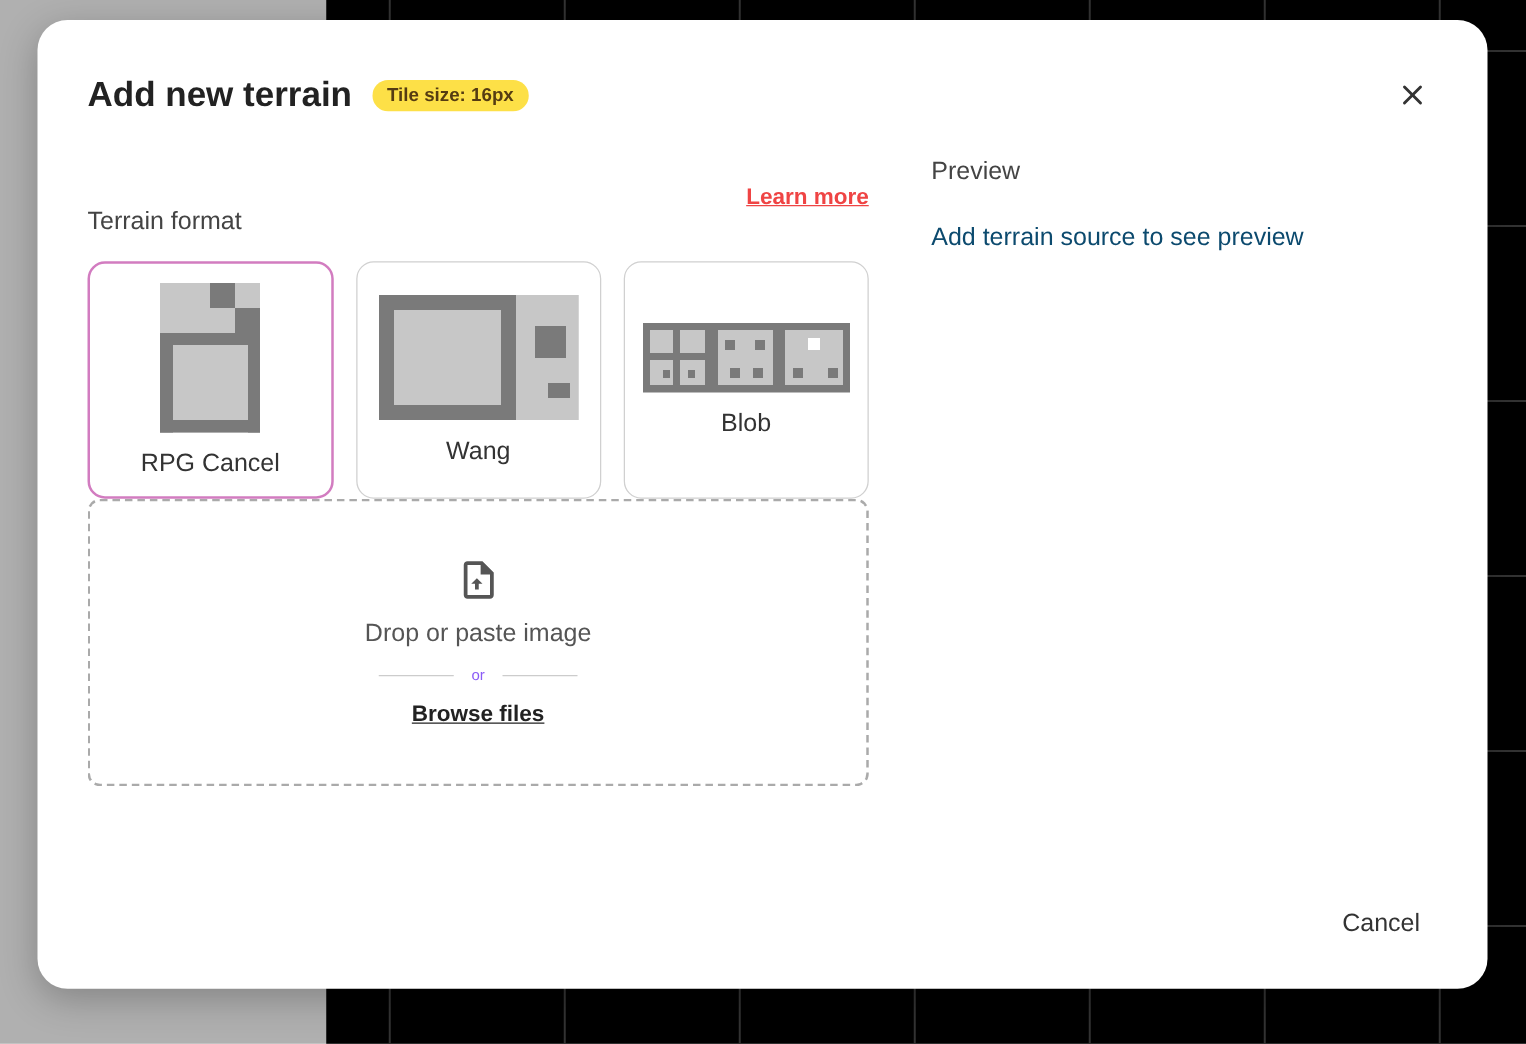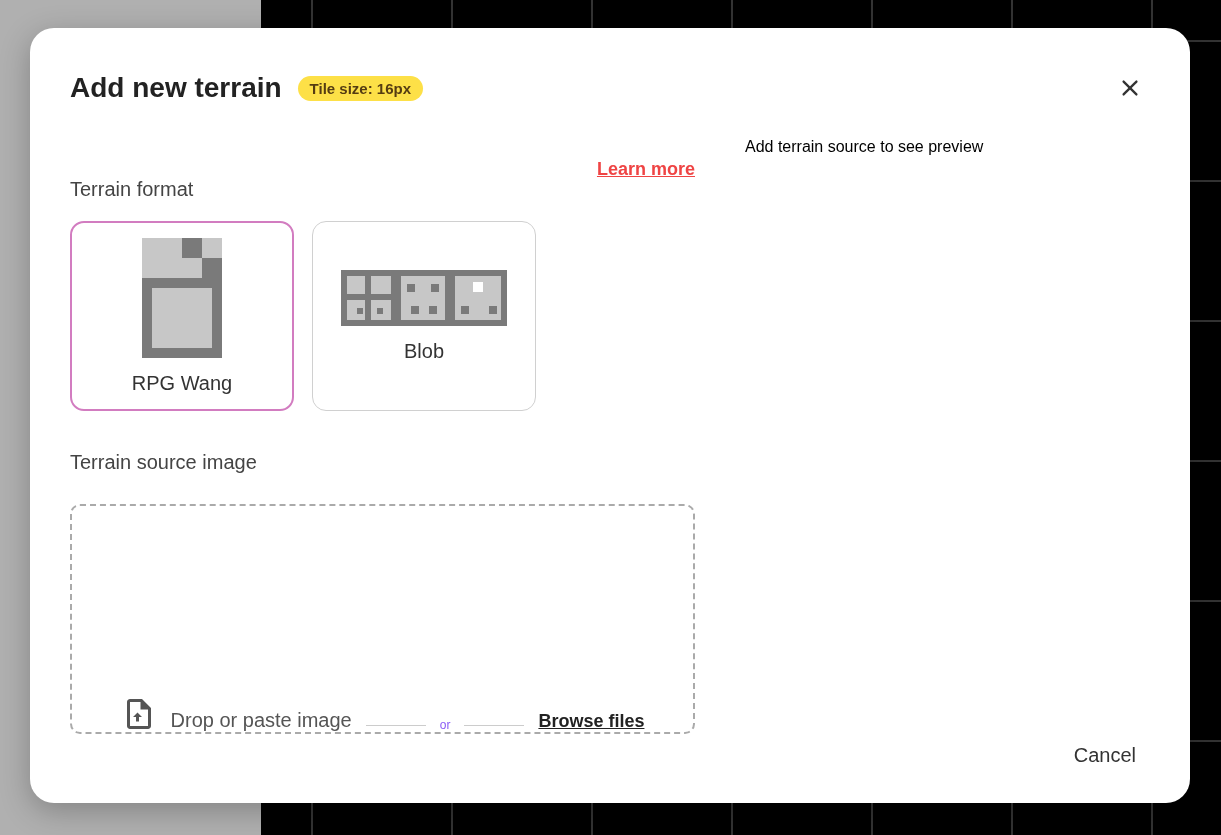--- a/index.html
+++ b/index.html
@@ -17,21 +17,21 @@
     width: 960px; height: 835px;
     background: #000;
     background-image:
       linear-gradient(to right, #333 2px, transparent 2px),
       linear-gradient(to bottom, #333 2px, transparent 2px);
     background-size: 140px 140px;
     background-position: 50px 40px;
   }
   .modal {
     position: absolute;
-    top: 28px; left: 30px;
+    top: 16px; left: 30px;
     width: 1160px;
     height: 775px;
     background: #fff;
     border-radius: 24px;
     box-shadow: 0 8px 30px rgba(0,0,0,.25);
     padding: 40px 40px 30px 40px;
     display: flex;
     flex-direction: column;
   }
   .modal-header {
@@ -118,22 +118,22 @@
     color: #444;
     margin-top: 40px;
     margin-bottom: 30px;
   }
   .dropzone {
     width: 625px;
     height: 230px;
     border: 2px dashed #aaa;
     border-radius: 10px;
     display: flex;
-    flex-direction: row;
-    align-items: flex-end;
+    flex-direction: column;
+    align-items: center;
     justify-content: center;
     gap: 14px;
     cursor: pointer;
   }
   .dropzone svg { width: 36px; height: 36px; color: #555; }
   .drop-text { font-size: 20px; color: #555; }
   .or-row {
     display: flex; align-items: center; gap: 14px;
     color: #8b5cf6; font-size: 12px;
   }
@@ -146,22 +146,22 @@
     font-weight: 600;
     text-decoration: underline;
     cursor: pointer;
   }
   .preview-label {
     font-size: 20px;
     color: #444;
     margin-bottom: 30px;
   }
   .preview-text {
-    font-size: 16px;
-    color: #000000;
+    font-size: 20px;
+    color: #0c4a6e;
   }
   .footer {
     display: flex;
     justify-content: flex-end;
     margin-top: auto;
   }
   .cancel {
     font-size: 20px;
     color: #333;
     cursor: pointer;
@@ -198,23 +198,35 @@
         <div class="card selected">
           <svg class="thumb" width="80" height="120" viewBox="0 0 80 120" shape-rendering="crispEdges">
             <rect x="0" y="0" width="80" height="120" fill="#c7c7c7"></rect>
             <rect x="40" y="0" width="20" height="20" fill="#7a7a7a"></rect>
             <rect x="60" y="20" width="20" height="20" fill="#7a7a7a"></rect>
             <rect x="0" y="40" width="10" height="80" fill="#7a7a7a"></rect>
             <rect x="70" y="40" width="10" height="80" fill="#7a7a7a"></rect>
             <rect x="0" y="40" width="80" height="10" fill="#7a7a7a"></rect>
             <rect x="0" y="110" width="80" height="10" fill="#7a7a7a"></rect>
           </svg>
-          <div class="card-label">RPG Wang</div>
-        </div>
-
+          <div class="card-label">RPG Cancel</div>
+        </div>
+
+        <div class="card">
+          <svg class="thumb" width="160" height="100" viewBox="0 0 160 100" shape-rendering="crispEdges">
+            <rect x="0" y="0" width="160" height="100" fill="#c7c7c7"></rect>
+            <rect x="0" y="0" width="12" height="100" fill="#7a7a7a"></rect>
+            <rect x="98" y="0" width="12" height="100" fill="#7a7a7a"></rect>
+            <rect x="0" y="0" width="110" height="12" fill="#7a7a7a"></rect>
+            <rect x="0" y="88" width="110" height="12" fill="#7a7a7a"></rect>
+            <rect x="125" y="25" width="25" height="25" fill="#7a7a7a"></rect>
+            <rect x="135" y="70" width="18" height="12" fill="#7a7a7a"></rect>
+          </svg>
+          <div class="card-label">Wang</div>
+        </div>
 
         <div class="card">
           <svg class="thumb" width="166" height="56" viewBox="0 0 166 56" shape-rendering="crispEdges">
             <rect x="0" y="0" width="166" height="56" fill="#7a7a7a"></rect>
             <rect x="6" y="6" width="44" height="44" fill="#c7c7c7"></rect>
             <rect x="60" y="6" width="44" height="44" fill="#c7c7c7"></rect>
             <rect x="114" y="6" width="46" height="44" fill="#c7c7c7"></rect>
             <rect x="24" y="6" width="6" height="44" fill="#7a7a7a"></rect>
             <rect x="6" y="24" width="44" height="6" fill="#7a7a7a"></rect>
             <rect x="16" y="38" width="6" height="6" fill="#7a7a7a"></rect>
@@ -225,38 +237,38 @@
             <rect x="88" y="36" width="8" height="8" fill="#7a7a7a"></rect>
             <rect x="132" y="12" width="10" height="10" fill="#fff"></rect>
             <rect x="120" y="36" width="8" height="8" fill="#7a7a7a"></rect>
             <rect x="148" y="36" width="8" height="8" fill="#7a7a7a"></rect>
           </svg>
           <div class="card-label">Blob</div>
         </div>
 
       </div>
 
-      <div class="source-label">Terrain source image</div>
 
       <div class="dropzone">
         <svg viewBox="0 0 24 24" fill="currentColor">
           <path d="M14 2H6c-1.1 0-2 .9-2 2v16c0 1.1.9 2 2 2h12c1.1 0 2-.9 2-2V8l-6-6zM6 20V4h7v5h5v11H6zm6-3v-3h2l-3-3-3 3h2v3h2z"></path>
         </svg>
         <div class="drop-text">Drop or paste image</div>
         <div class="or-row">
           <div class="line"></div>
           <span>or</span>
           <div class="line"></div>
         </div>
         <a class="browse">Browse files</a>
       </div>
 
     </div>
 
     <div class="right">
+      <div class="preview-label">Preview</div>
       <div class="preview-text">Add terrain source to see preview</div>
     </div>
   </div>
 
   <div class="footer">
     <div class="cancel">Cancel</div>
   </div>
 </div>
 
 </body></html>

